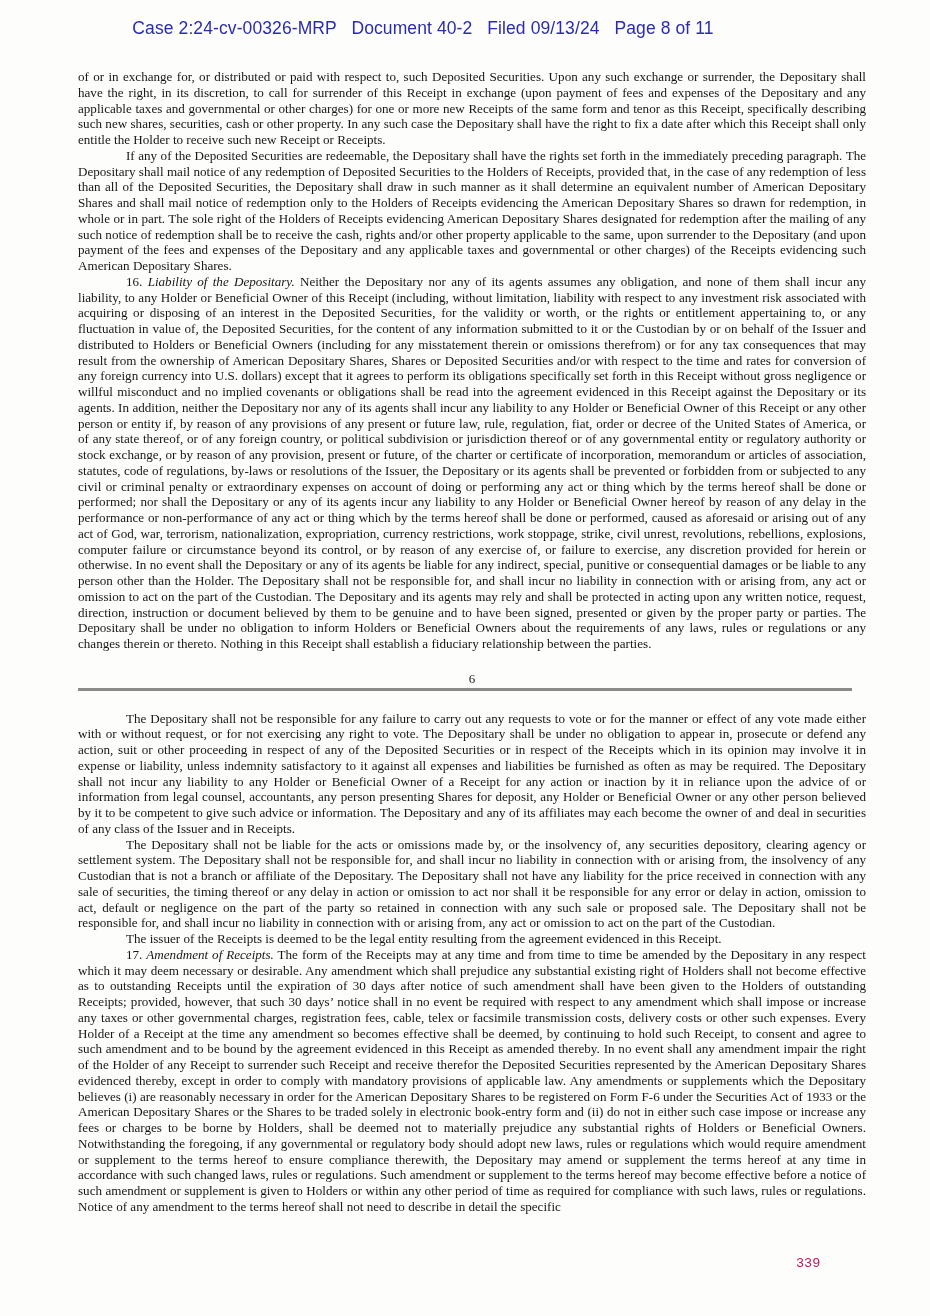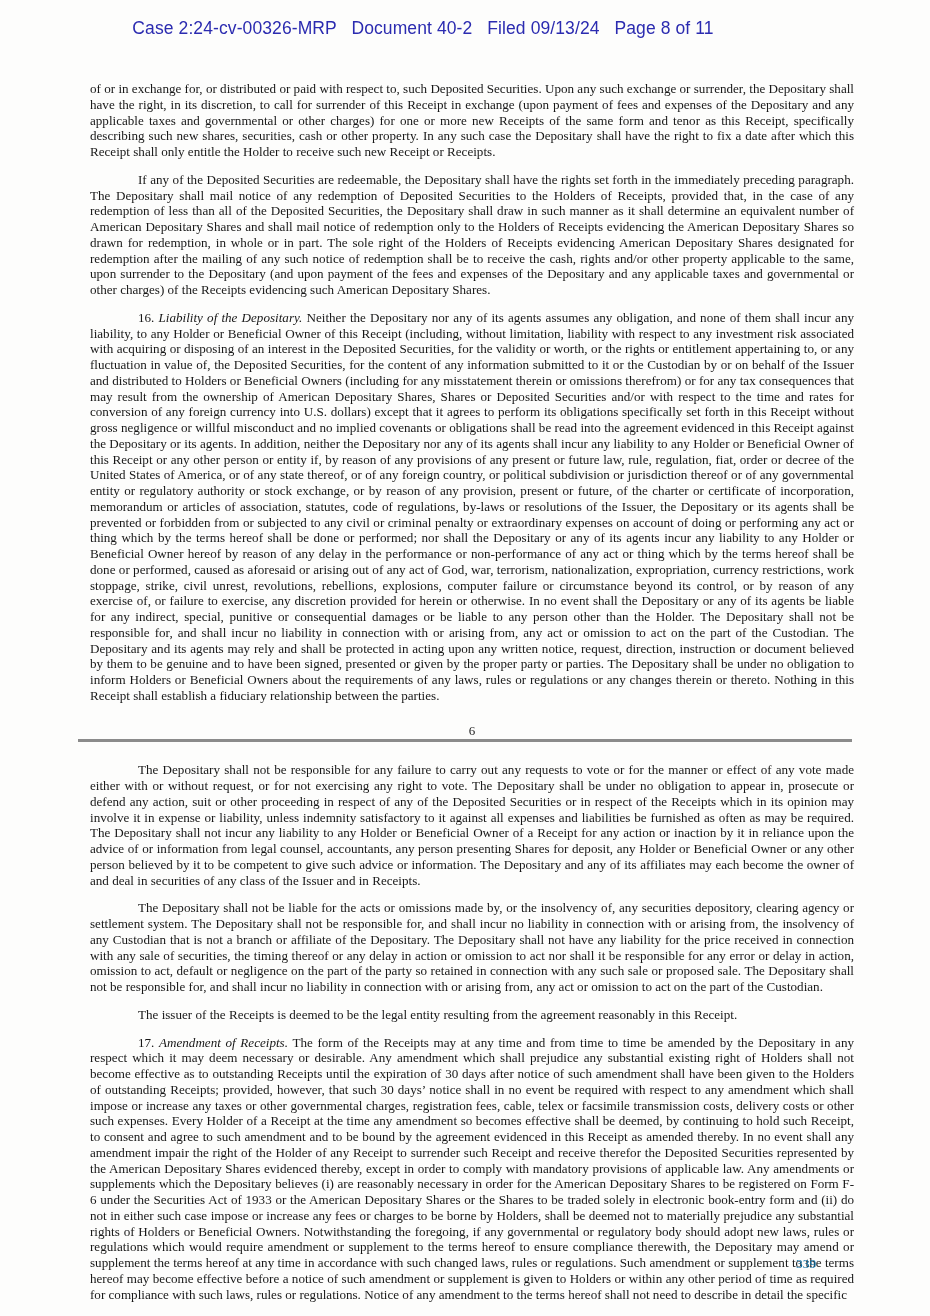--- a/index.html
+++ b/index.html
@@ -19,36 +19,36 @@
     color: #2b2bb0;
     white-space: pre;
     letter-spacing: 0.1px;
   }
   .textcol {
     position: absolute; top: 69px; left: 78px; width: 788px;
     font-size: 13.1px; line-height: 15.75px;
     text-align: justify;
     color: #171717;
   }
-  p.para { margin: 12px; padding: 0; }
+  p.para { margin: 0; padding: 0; }
   p.para.indent { text-indent: 48px; }
   .bi { font-weight: normal; font-style: italic; }
   .it { }
   .midpage { margin-top: 19px; }
   .page-num { text-align: center; font-size: 13px; text-indent: 0; color: #1c1c1c; }
   .divider {
     height: 3px; width: 774px;
     background: #8b8b8b;
     margin: 1px 0 0 0; border: none;
   }
   .second-block { margin-top: 20px; }
   .bates {
     position: absolute; left: 796px; top: 1256px;
-    font-family: Liberation Serif, serif;
-    font-size: 13.5px; color: #0369a1;
+    font-family: Liberation Mono, monospace;
+    font-size: 13.5px; color: #be185d;
   }
 </style>
 </head>
 <body>
 
 <div class="page">
 
   <div class="case-header">Case 2:24-cv-00326-MRP   Document 40-2   Filed 09/13/24   Page 8 of 11</div>
 
   <div class="textcol">
@@ -60,21 +60,21 @@
       </div>
 
     <div class="midpage">
       <div class="page-num">6</div>
       <div class="divider"></div>
     </div>
 
     <div class="second-block">
         <p class="para indent"><span>The Depositary shall not be responsible for any failure to carry out any requests to vote or for the manner or effect of any vote made either with or without request, or for not exercising any right to vote. The Depositary shall be under no obligation to appear in, prosecute or defend any action, suit or other proceeding in respect of any of the Deposited Securities or in respect of the Receipts which in its opinion may involve it in expense or liability, unless indemnity satisfactory to it against all expenses and liabilities be furnished as often as may be required. The Depositary shall not incur any liability to any Holder or Beneficial Owner of a Receipt for any action or inaction by it in reliance upon the advice of or information from legal counsel, accountants, any person presenting Shares for deposit, any Holder or Beneficial Owner or any other person believed by it to be competent to give such advice or information. The Depositary and any of its affiliates may each become the owner of and deal in securities of any class of the Issuer and in Receipts.</span></p>
         <p class="para indent"><span>The Depositary shall not be liable for the acts or omissions made by, or the insolvency of, any securities depository, clearing agency or settlement system. The Depositary shall not be responsible for, and shall incur no liability in connection with or arising from, the insolvency of any Custodian that is not a branch or affiliate of the Depositary. The Depositary shall not have any liability for the price received in connection with any sale of securities, the timing thereof or any delay in action or omission to act nor shall it be responsible for any error or delay in action, omission to act, default or negligence on the part of the party so retained in connection with any such sale or proposed sale. The Depositary shall not be responsible for, and shall incur no liability in connection with or arising from, any act or omission to act on the part of the Custodian.</span></p>
-        <p class="para indent"><span>The issuer of the Receipts is deemed to be the legal entity resulting from the agreement reasonably in this Receipt.</span></p>
+        <p class="para indent"><span>The issuer of the Receipts is deemed to be the legal entity resulting from the agreement evidenced in this Receipt.</span></p>
         <p class="para indent"><span>17. </span><span class="bi">Amendment of Receipts.</span><span> The form of the Receipts may at any time and from time to time be amended by the Depositary in any respect which it may deem necessary or desirable.  Any amendment which shall prejudice any substantial existing right of Holders shall not become effective as to outstanding Receipts until the expiration of 30 days after notice of such amendment shall have been given to the Holders of outstanding Receipts; </span><span class="it">provided, however</span><span>, that such 30 days’ notice shall in no event be required with respect to any amendment which shall impose or increase any taxes or other governmental charges, registration fees, cable, telex or facsimile transmission costs, delivery costs or other such expenses. Every Holder of a Receipt at the time any amendment so becomes effective shall be deemed, by continuing to hold such Receipt, to consent and agree to such amendment and to be bound by the agreement evidenced in this Receipt as amended thereby. In no event shall any amendment impair the right of the Holder of any Receipt to surrender such Receipt and receive therefor the Deposited Securities represented by the American Depositary Shares evidenced thereby, except in order to comply with mandatory provisions of applicable law. Any amendments or supplements which the Depositary believes (i) are reasonably necessary in order for the American Depositary Shares to be registered on Form F-6 under the Securities Act of 1933 or the American Depositary Shares or the Shares to be traded solely in electronic book-entry form and (ii) do not in either such case impose or increase any fees or charges to be borne by Holders, shall be deemed not to materially prejudice any substantial rights of Holders or Beneficial Owners. Notwithstanding the foregoing, if any governmental or regulatory body should adopt new laws, rules or regulations which would require amendment or supplement to the terms hereof to ensure compliance therewith, the Depositary may amend or supplement the terms hereof at any time in accordance with such changed laws, rules or regulations. Such amendment or supplement to the terms hereof may become effective before a notice of such amendment or supplement is given to Holders or within any other period of time as required for compliance with such laws, rules or regulations. Notice of any amendment to the terms hereof shall not need to describe in detail the specific</span></p>
       </div>
 
   </div>
 
   <div class="bates">339</div>
 
 </div>
 
 </body></html>

